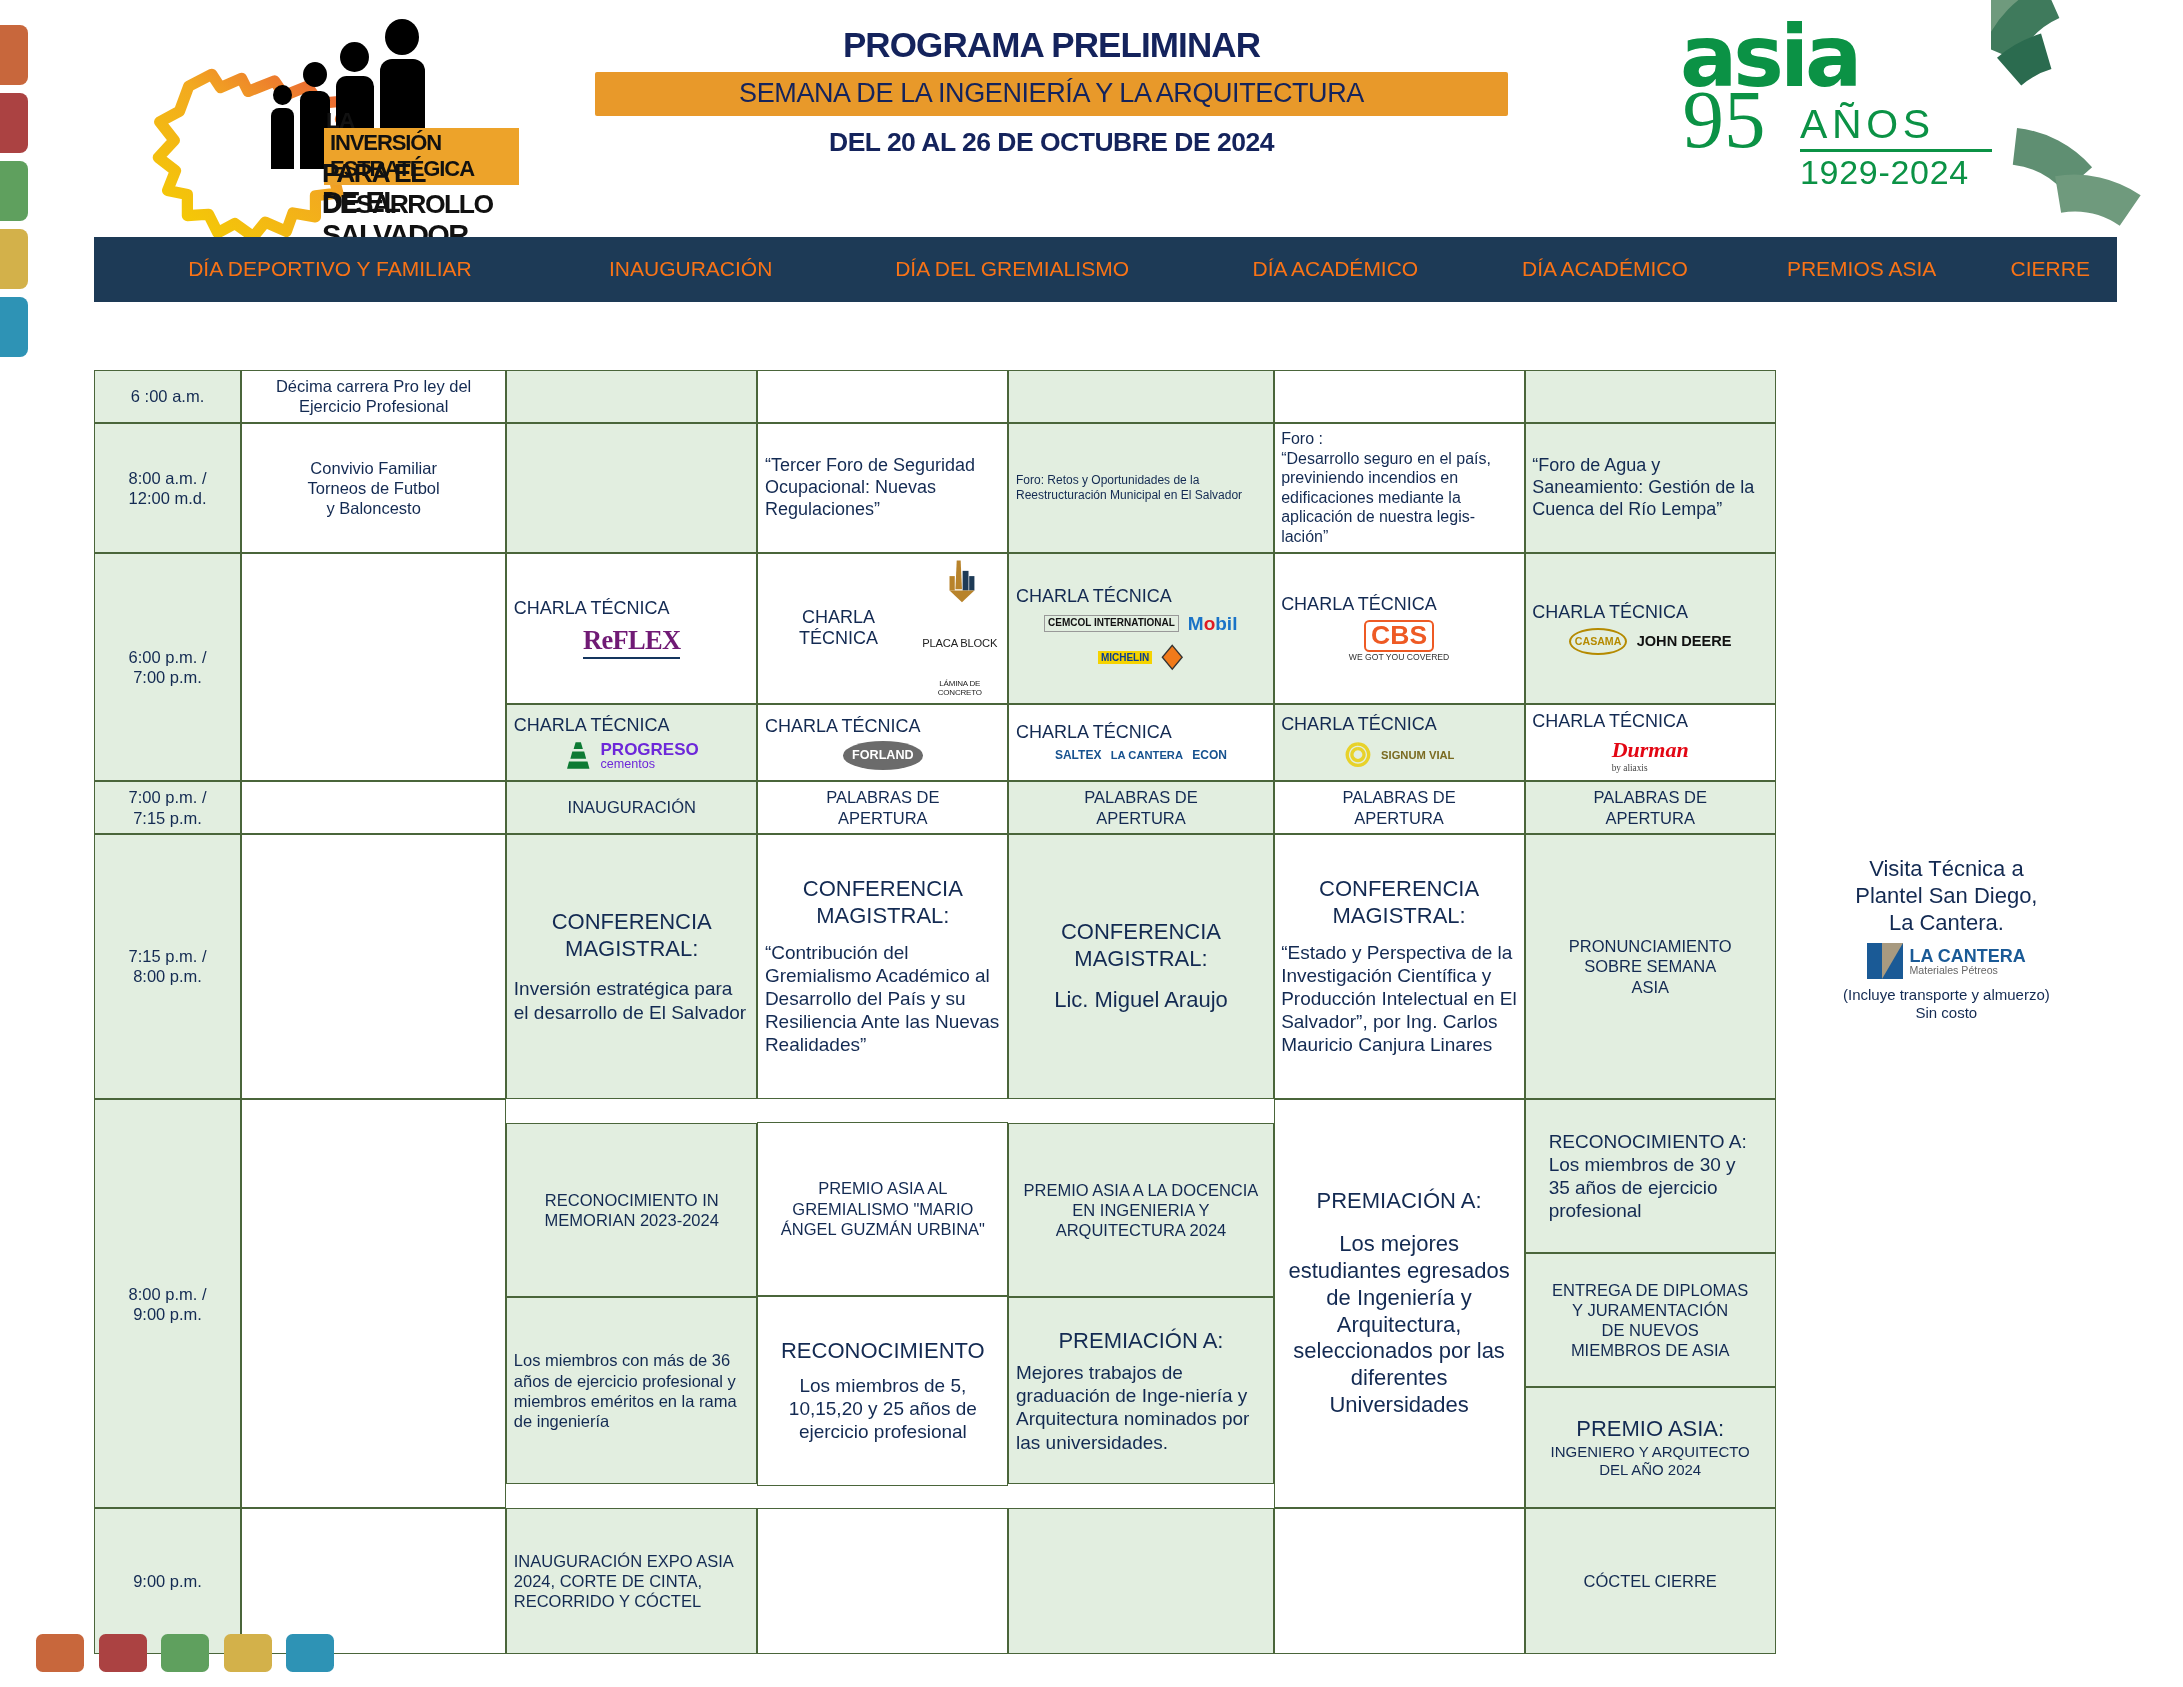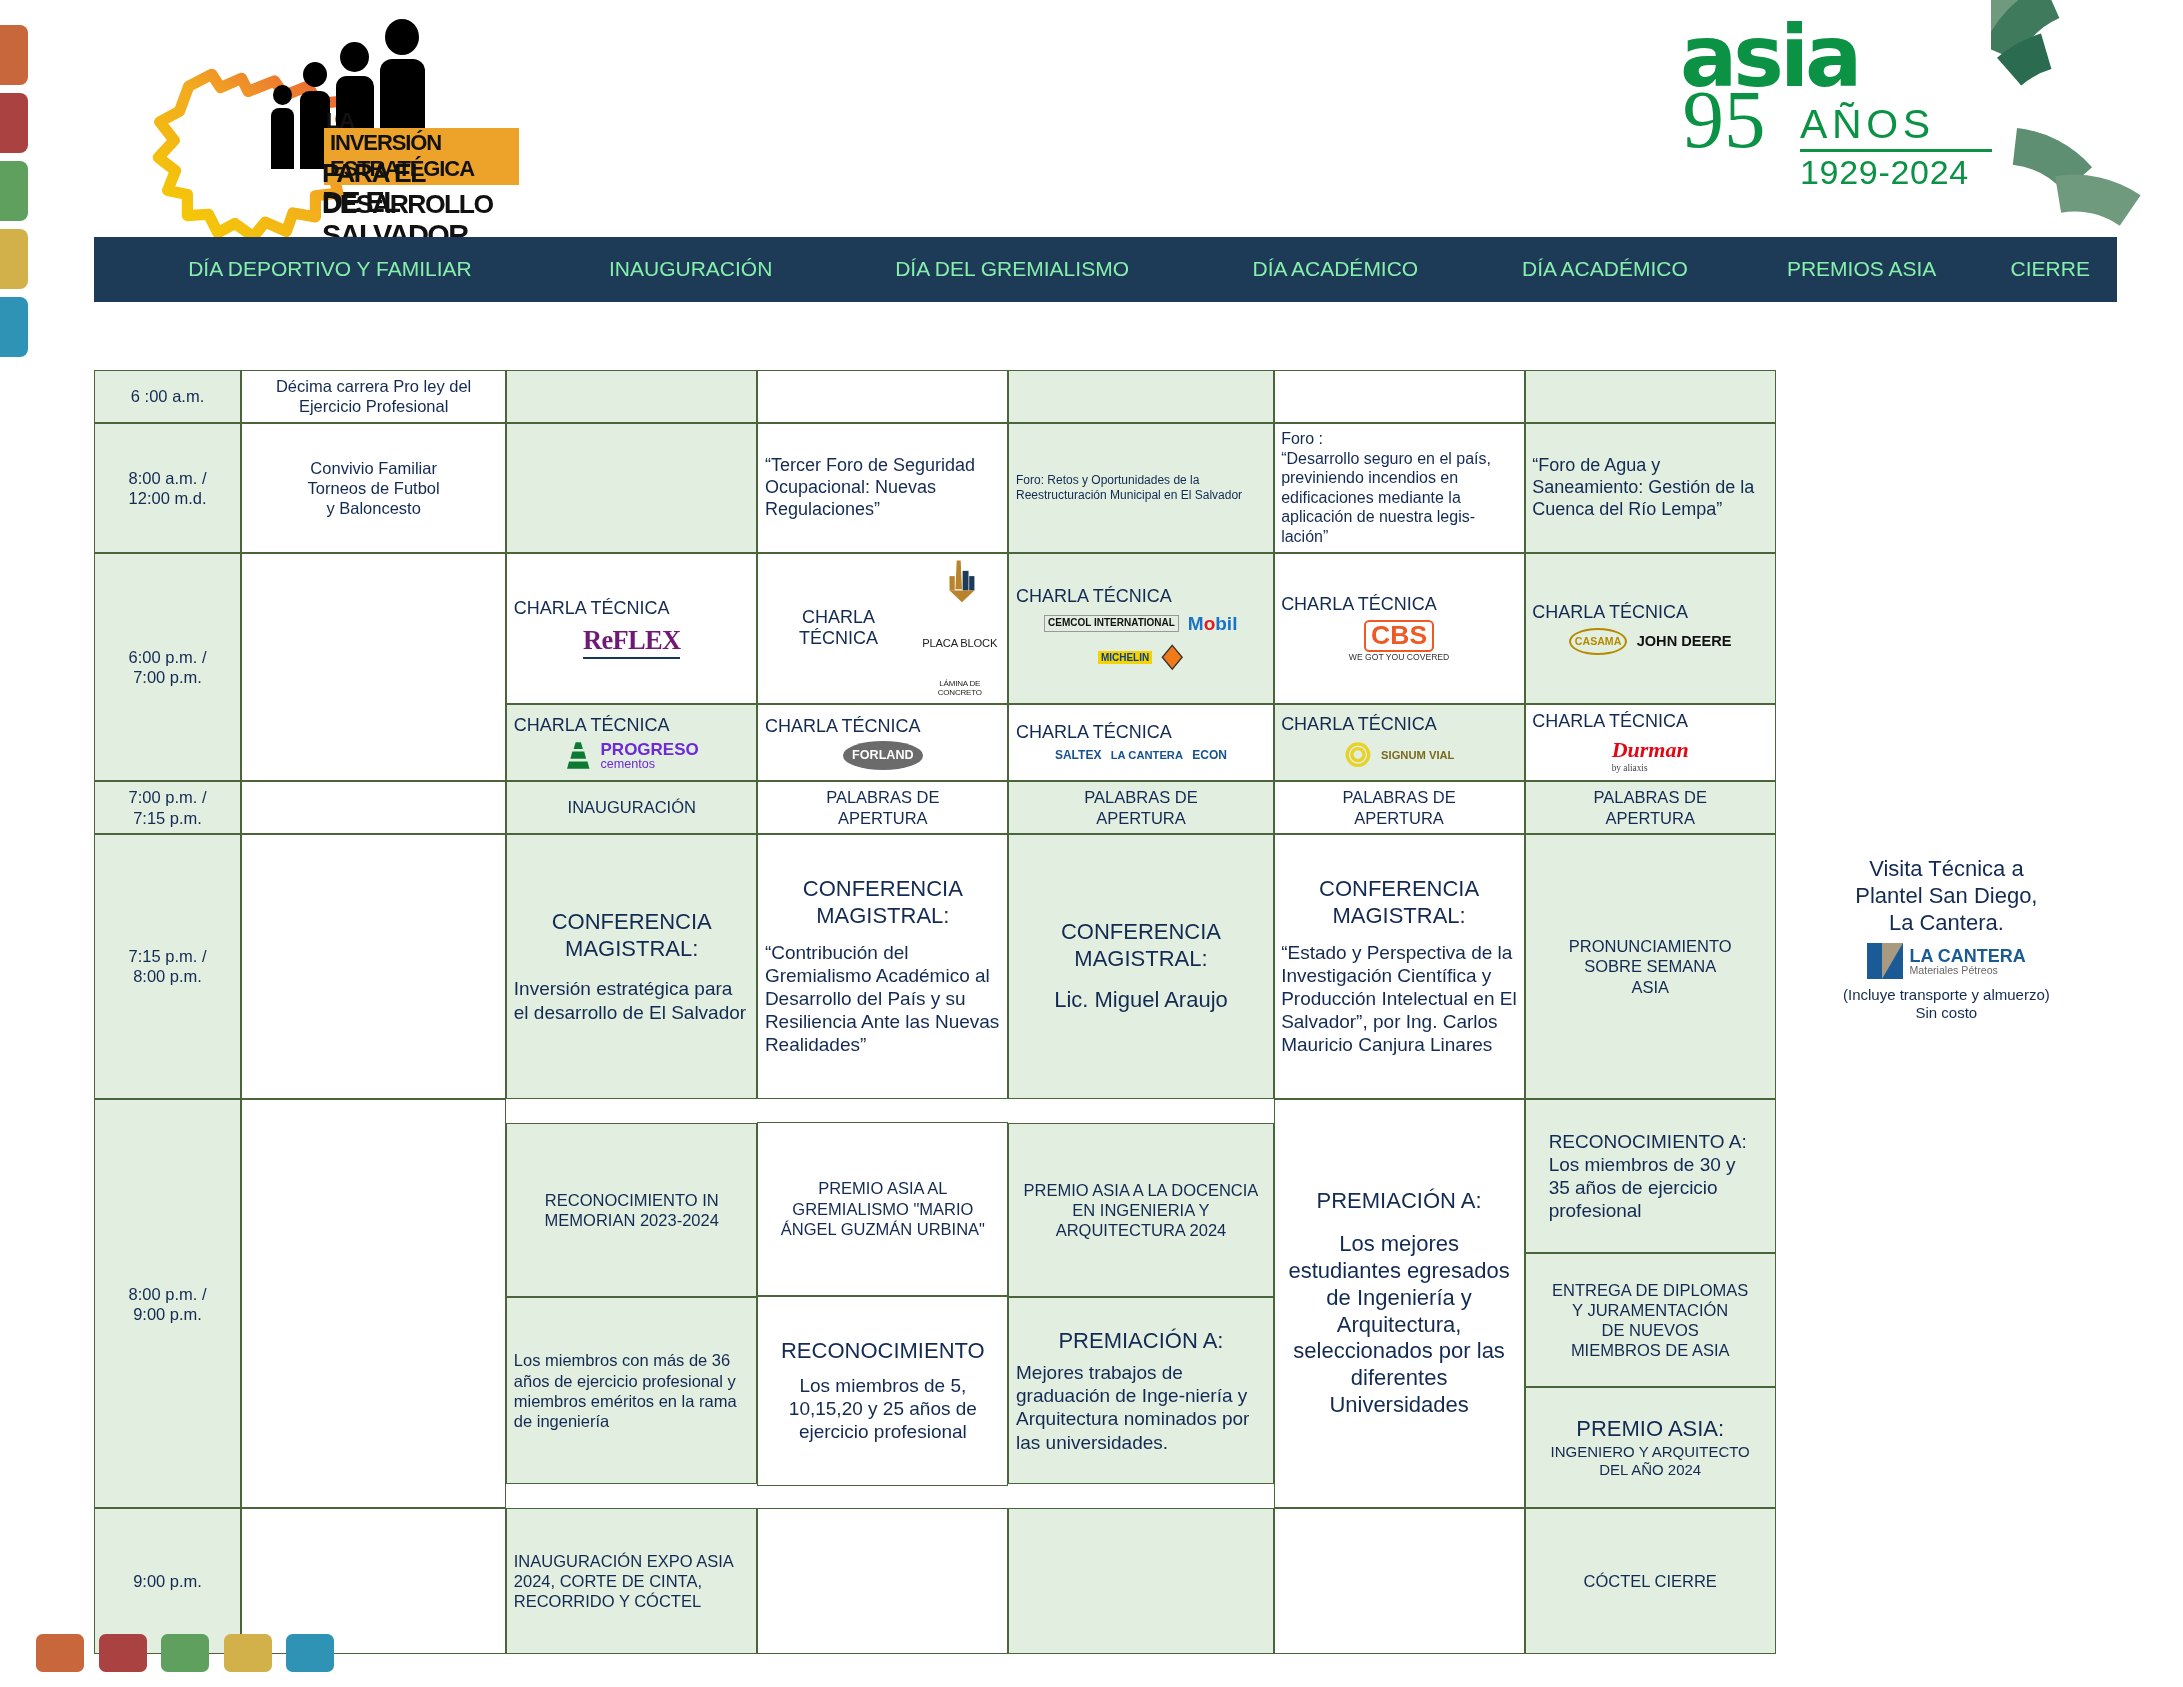--- a/index.html
+++ b/index.html
@@ -40,21 +40,21 @@
   .asia-rule{position:absolute;left:120px;top:126px;width:192px;height:3.3px;background:#0b9245;}
   .asia-years{position:absolute;left:120px;top:130px;font-size:34px;color:#0b9245;letter-spacing:0.7px;font-family:"Liberation Sans",sans-serif;}
   .gear-deco{position:absolute;right:0;top:-20px;}
   .gear-deco-bot{position:absolute;right:66px;bottom:13.2px;}
 
   
   .tbl{position:absolute;left:94px;top:237px;width:2023px;border-collapse:separate;border-spacing:0;}
   .row-days td{background:#FFD400;color:#14235c;font-size:26.5px;font-weight:bold;text-align:center;
     letter-spacing:-0.5px;height:48px;padding:4px 1.3px;}
   .row-days td:first-child{border-radius:5.3px 0 0 0;}
-  .row-theme td{background:#1d3a56;color:#86efac;font-size:21px;text-align:center;height:60px;padding:2.6px 2.6px;line-height:1.08;}
+  .row-theme td{background:#1d3a56;color:#f97316;font-size:21px;text-align:center;height:60px;padding:2.6px 2.6px;line-height:1.08;}
   .grid{position:absolute;left:94px;top:370px;width:2023px;}
   .gridtbl{border-collapse:separate;border-spacing:0;width:2023px;table-layout:fixed;}
   .gridtbl td{border:1.3px solid #4a653a;vertical-align:middle;padding:5.3px 6.6px;font-size:16.5px;line-height:1.22;}
   .tcell{background:#e2eee0;text-align:center;font-size:20.5px;line-height:1.15;font-weight:normal;}
   .g{background:#e2eee0;}
   .w{background:#ffffff;}
   .ctr{text-align:center;}
   .lft{text-align:left;}
   .nb{border:none !important;background:#fff;}
   .sub{display:block;margin-top:28px;}
@@ -136,20 +136,27 @@
           <div class="p-head" style="width:34px;height:36px;"></div>
           <div class="p-body" style="width:45px;height:110px;border-radius:12px 12px 0 0;margin-top:4px;"></div>
         </div>
     </div>
     <div class="la-word">LA</div>
     <div class="inv-bar"><span>INVERSIÓN ESTRATÉGICA</span></div>
     <div class="para-des">PARA EL DESARROLLO</div>
     <div class="de-salv">DE EL SALVADOR</div>
   </div>
 
+  <div class="title-block">
+    <div class="t1">PROGRAMA PRELIMINAR</div>
+    <div class="t2wrap">
+      <div class="t2">SEMANA DE LA INGENIERÍA Y LA ARQUITECTURA</div>
+    </div>
+    <div class="t3">DEL 20 AL 26 DE OCTUBRE DE 2024</div>
+  </div>
 
   <div class="asia-logo">
     <div class="asia-word">asia</div>
     <div class="asia-95">95</div>
     <div class="asia-anos">AÑOS</div>
     <div class="asia-rule"></div>
     <div class="asia-years">1929-2024</div>
   </div>
 
   <svg class="gear-deco" width="192" height="251" viewBox="0 0 290 380">

